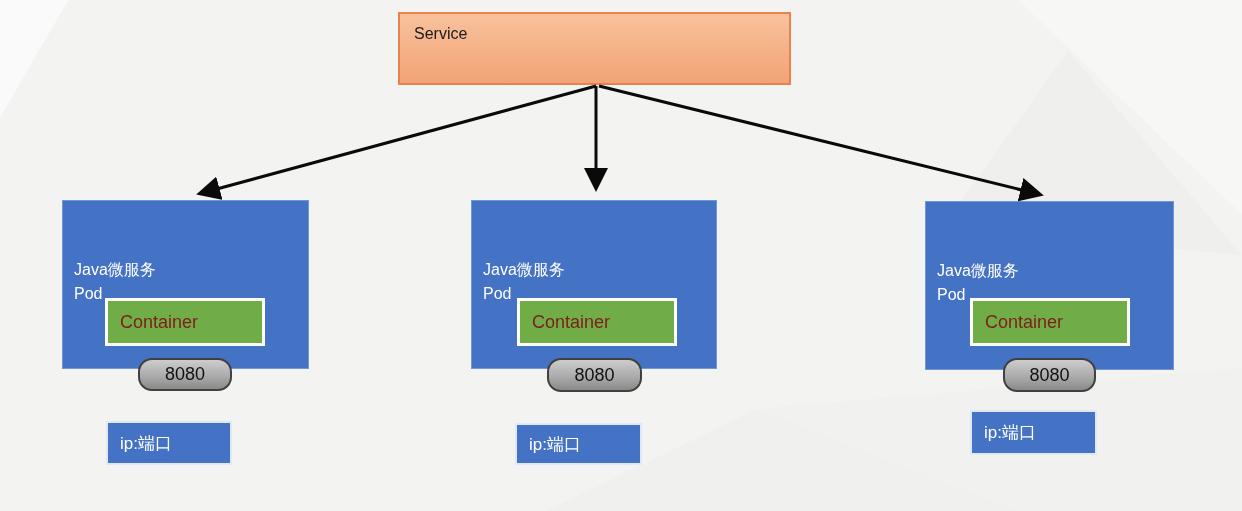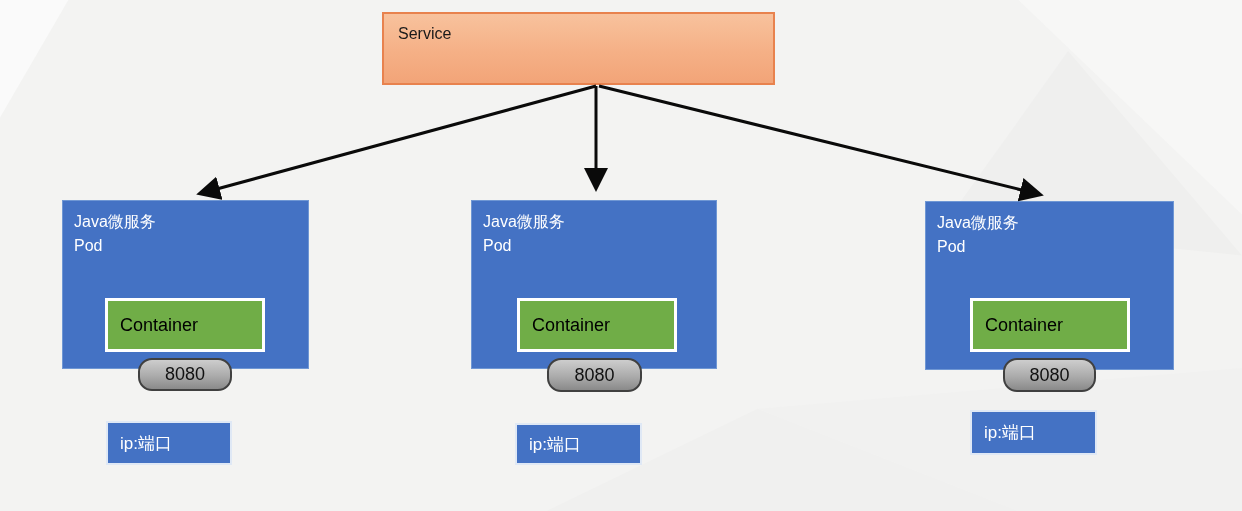--- a/index.html
+++ b/index.html
@@ -11,41 +11,41 @@
   }
   
   .facet { position:absolute; inset:0; pointer-events:none; }
   .facet-a { background:#fafafa; clip-path:polygon(0 0, 5.5% 0, 0 23%); }
   .facet-b { background:#f7f7f6; clip-path:polygon(82% 0, 100% 0, 100% 42%); }
   .facet-c { background:#efefee; clip-path:polygon(86% 10%, 100% 50%, 76% 44%); }
   .facet-d { background:#f0f0ef; clip-path:polygon(44% 100%, 61% 80%, 82% 100%); }
   .facet-e { background:#f1f1f0; clip-path:polygon(61% 80%, 100% 72%, 100% 100%, 82% 100%); }
 
   .service-box {
-    position:absolute; left:382px; top:12px; width:393px; height:73px;
+    position:absolute; left:398px; top:12px; width:393px; height:73px;
     background:linear-gradient(180deg, #f8c29d 0%, #f5b086 55%, #f2a478 100%);
     border:2px solid #e8824e;
     color:#1a1a1a; font-size:16px;
     padding:11px 0 0 14px;
   }
 
   .pod {
     position:absolute; background:#4472c4; border:1px solid #6f97d4;
     color:#ffffff;
   }
   .pod-1 { left:62px;  top:200px; width:247px; height:169px; }
   .pod-2 { left:471px; top:200px; width:246px; height:169px; }
   .pod-3 { left:925px; top:201px; width:249px; height:169px; }
-  .pod-title { padding:9px 0 0 11px; font-size:16px; line-height:24px; }
+  .pod-title { padding:9px 0 0 11px; font-size:16px; line-height:24px;margin-top:48px; }
 
   .container-box {
     position:absolute; background:#70ad47; border:3px solid #ffffff;
-    color:#000000; font-size:18px;
+    color:#7f1d1d; font-size:18px;
     display:flex; align-items:center; padding-left:12px;
-    width:160px; height:54px;
+    width:160px; height:48px;
   }
   .pod-1 .container-box { left:42px; top:97px; }
   .pod-2 .container-box { left:45px; top:97px; }
   .pod-3 .container-box { left:44px; top:96px; }
 
   .port-box {
     position:absolute;
     background:linear-gradient(180deg, #cdcdcd 0%, #ababab 55%, #8a8a8a 100%);
     border:2px solid #404040; border-radius:14px;
     color:#111; font-size:18px;

